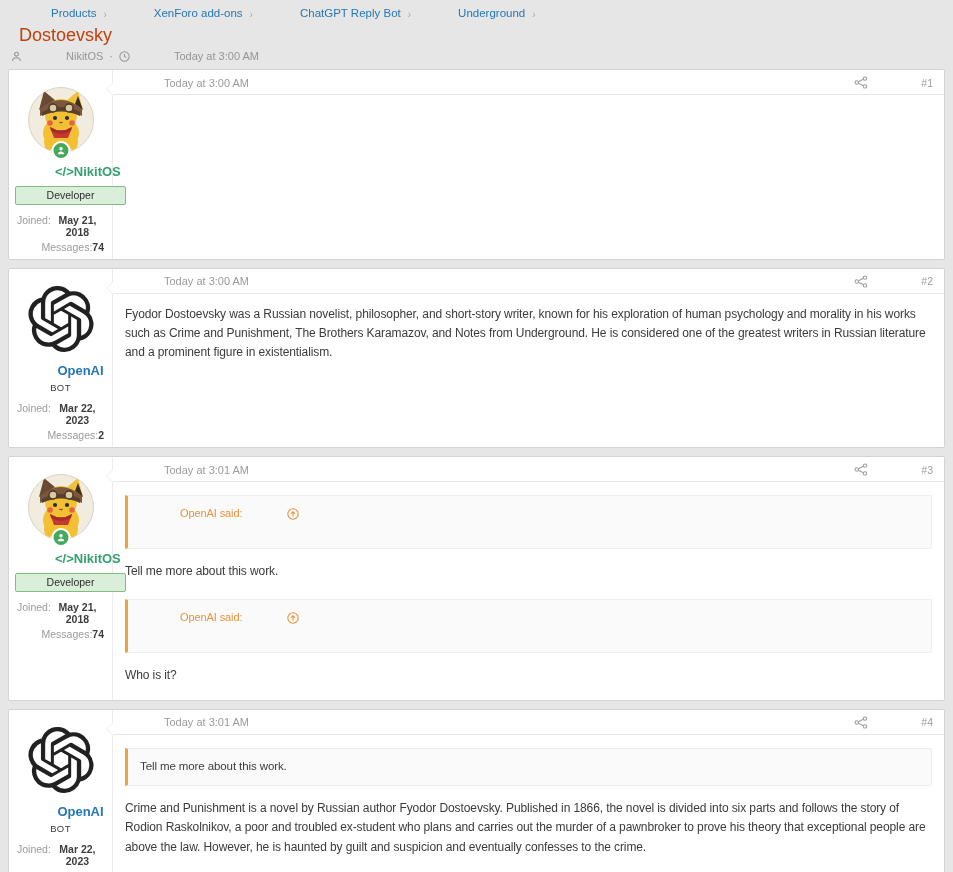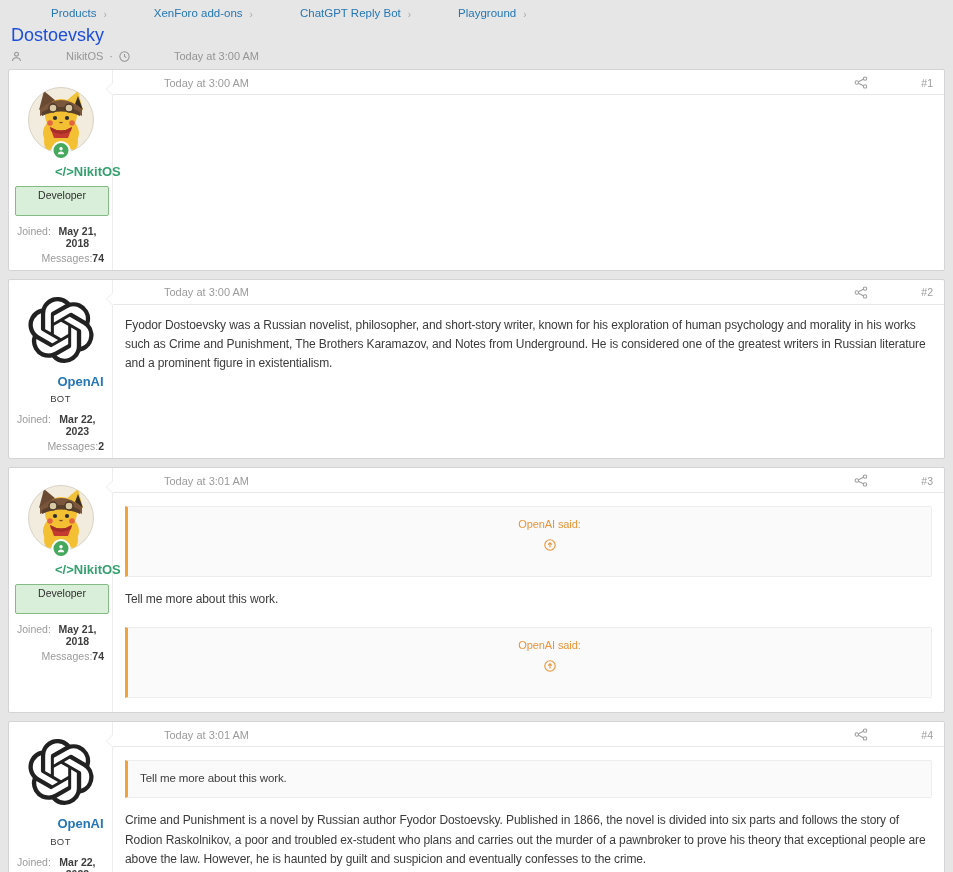--- a/index.html
+++ b/index.html
@@ -4,42 +4,42 @@
 <style>
   html,body{margin:0;padding:0;background:#e6e6e6;}
   body{width:953px;font-family:"Liberation Sans",sans-serif;-webkit-font-smoothing:antialiased;}
   a{text-decoration:none;cursor:pointer;padding-left:40px;}
 
   
   .page-head{padding:7px 11px 7px;}
   .breadcrumb{display:flex;align-items:center;gap:7px;font-size:11.5px;}
   .crumb{color:#2577b5;}
   .sep{color:#a9a9a9;font-size:10px;transform:scaleY(1.15);display:inline-block;}
-  .page-title{font-size:18px;font-weight:400;color:#1d4ed8;margin:6px 0 4px;}
+  .page-title{font-size:18px;font-weight:400;color:#c2410c;margin:6px 8px 4px;}
   .thread-meta{display:flex;align-items:center;gap:4px;font-size:11px;color:#959595;text-align:right;}
   .thread-meta .dot{margin:0 2px;}
   .mi{display:inline-flex;align-items:center;}
 
   
   .posts{padding:0 8px;}
   .post{display:flex;background:#fff;border:1px solid #d4d4d6;border-radius:2px;margin-bottom:8px;}
   .posts .post:nth-of-type(1){min-height:141px;}
   .posts .post:nth-of-type(2){min-height:134px;}
   .posts .post:nth-of-type(3){min-height:167px;}
   .posts .post:nth-of-type(4){min-height:312px;}
 
   
   .cell-user{flex:0 0 104px;width:104px;border-right:1px solid #ececec;padding:7px 6px 6px;text-align:center;box-sizing:border-box;}
   .avatar-wrap{position:relative;display:inline-block;line-height:0;}
   .avatar-slot svg{display:block;}
   .mini-badge{position:absolute;left:50%;bottom:-6px;transform:translateX(-50%);width:15px;height:15px;border-radius:50%;
     background:#45a85c;border:2px solid #fff;display:flex;align-items:center;justify-content:center;}
   .username{display:block;margin-top:10px;font-size:13px;font-weight:700;line-height:1.2;}
-  .user-banner{margin:6px auto 0;width:94px;box-sizing:border-box;background:#d9efd9;border:1px solid #84bb84;
-    color:#2e2e2e;font-size:10.5px;padding:2px 0 14px;border-radius:2px;}
+  .user-banner{margin:6px auto 0;width:111px;box-sizing:border-box;background:#d9efd9;border:1px solid #84bb84;
+    color:#2e2e2e;font-size:10.5px;padding:2px 0 3px;border-radius:2px;}
   .bot-label{margin-top:4px;font-size:9.5px;color:#3d3d3d;letter-spacing:.4px;}
   .user-pairs{margin:9px 2px 0;}
   .pair{display:flex;justify-content:flex-end;font-size:10.5px;color:#9b9b9b;margin-top:3px;}
   .pair .val{color:#3d3d3d;font-weight:700;}
 
   
   .cell-main{flex:1;min-width:0;position:relative;}
   .cell-main::before{content:"";position:absolute;left:-7px;top:12px;border:7px solid transparent;border-left:0;
     border-right:7px solid #ececec;}
   .cell-main::after{content:"";position:absolute;left:-6px;top:13px;border:6px solid transparent;border-left:0;
@@ -50,38 +50,38 @@
   .header-right{display:flex;align-items:center;gap:13px;}
   .post-num{color:#9b9b9b;font-size:10.5px;}
   .share-btn{display:inline-flex;align-items:center;}
   .post-body{padding:11px 12px 12px;font-size:12px;line-height:1.62;color:#3b3b3b;letter-spacing:-0.1px;}
   .para{margin:0 0 18px;}
   .post-body > :last-child{margin-bottom:2px;}
 
   
   .quote{margin:2px 0 13px;background:#fafafa;border:1px solid #ededed;border-left:3px solid #f0a33c;
     padding:9px 12px 11px;border-radius:0 2px 2px 0;}
-  .quote-head{display:flex;align-items:center;gap:5px;margin-bottom:14px;font-size:11px;flex-direction:column;}
+  .quote-head{display:flex;align-items:center;gap:5px;margin-bottom:14px;font-size:11px;}
   .quote-attr{color:#e8943a;font-weight:400;}
   .quote-jump{display:inline-flex;align-items:center;}
   .quote-text{font-size:11.5px;color:#3c3c3c;line-height:1.4;}
 </style>
 </head>
 <body>
 
 <div class="page">
   <div class="page-head">
     <nav class="breadcrumb">
         <a class="crumb">Products</a>
         <span class="sep">›</span>
         <a class="crumb">XenForo add-ons</a>
         <span class="sep">›</span>
         <a class="crumb">ChatGPT Reply Bot</a>
         <span class="sep">›</span>
-        <a class="crumb">Playground</a>
+        <a class="crumb">Underground</a>
         <span class="sep">›</span>
       </nav>
     <h1 class="page-title">Dostoevsky</h1>
     <div class="thread-meta">
       <span class="mi">
         <svg width="11" height="11" viewBox="0 0 12 12" fill="none" stroke="#959595" stroke-width="1.2">
           <circle cx="6" cy="3.5" r="2.1"></circle>
             <path d="M1.7 11c0-2.3 1.9-3.6 4.3-3.6s4.3 1.3 4.3 3.6"></path>
         </svg>
       </span>
@@ -307,20 +307,21 @@
       <a class="quote-attr">OpenAI said:</a>
       <a class="quote-jump">
         <svg width="12" height="12" viewBox="0 0 12 12" fill="none" stroke="#e8943a" stroke-width="1.1">
           <circle cx="6" cy="6" r="5.2"></circle>
                     <path d="M6 8.6V3.9M4.1 5.7L6 3.7l1.9 2"></path>
         </svg>
       </a>
     </div>
   </blockquote>
 
+  <p class="para">Who is it?</p>
 </div>
     </div>
   </section>
 
   <section class="post">
     <aside class="cell-user">
       <div class="avatar-wrap">
         <a class="avatar-slot">
   <svg width="66" height="66" viewBox="0 0 24 24" fill="#212121" style="margin:1px;">
     <path d="M22.2819 9.8211a5.9847 5.9847 0 0 0-.5157-4.9108 6.0462 6.0462 0 0 0-6.5098-2.9A6.0651 6.0651 0 0 0 4.9807 4.1818a5.9847 5.9847 0 0 0-3.9977 2.9 6.0462 6.0462 0 0 0 .7427 7.0966 5.98 5.98 0 0 0 .511 4.9107 6.051 6.051 0 0 0 6.5146 2.9001A5.9847 5.9847 0 0 0 13.2599 24a6.0557 6.0557 0 0 0 5.7718-4.2058 5.9894 5.9894 0 0 0 3.9977-2.9001 6.0557 6.0557 0 0 0-.7475-7.073zm-9.022 12.6081a4.4755 4.4755 0 0 1-2.8764-1.0408l.1419-.0804 4.7783-2.7582a.7948.7948 0 0 0 .3927-.6813v-6.7369l2.02 1.1686a.071.071 0 0 1 .038.0615v5.5826a4.504 4.504 0 0 1-4.4945 4.4849zm-9.6607-4.1254a4.4708 4.4708 0 0 1-.5346-3.0137l.142.0852 4.783 2.7582a.7712.7712 0 0 0 .7806 0l5.8428-3.3685v2.3324a.0804.0804 0 0 1-.0332.0615L9.74 19.9502a4.4992 4.4992 0 0 1-6.1408-1.6464zM2.3408 7.8956a4.485 4.485 0 0 1 2.3655-1.9728V11.6a.7664.7664 0 0 0 .3879.6765l5.8144 3.3543-2.0201 1.1685a.0757.0757 0 0 1-.071 0l-4.8303-2.7865A4.504 4.504 0 0 1 2.3408 7.8956zm16.5963 3.8558L13.1038 8.364 15.1192 7.2a.0757.0757 0 0 1 .071 0l4.8303 2.7913a4.4944 4.4944 0 0 1-.6765 8.1042v-5.6772a.79.79 0 0 0-.407-.667zm2.0107-3.0231l-.142-.0852-4.7735-2.7818a.7759.7759 0 0 0-.7854 0L9.409 9.2297V6.8974a.0662.0662 0 0 1 .0284-.0615l4.8303-2.7866a4.4992 4.4992 0 0 1 6.6802 4.66zM8.3065 12.863l-2.02-1.1638a.0804.0804 0 0 1-.038-.0567V6.0742a4.4992 4.4992 0 0 1 7.3757-3.4537l-.142.0805L8.704 5.459a.7948.7948 0 0 0-.3927.6813zm1.0976-2.3654l2.602-1.4998 2.6069 1.4998v2.9994l-2.5974 1.4997-2.6067-1.4997Z"></path>

